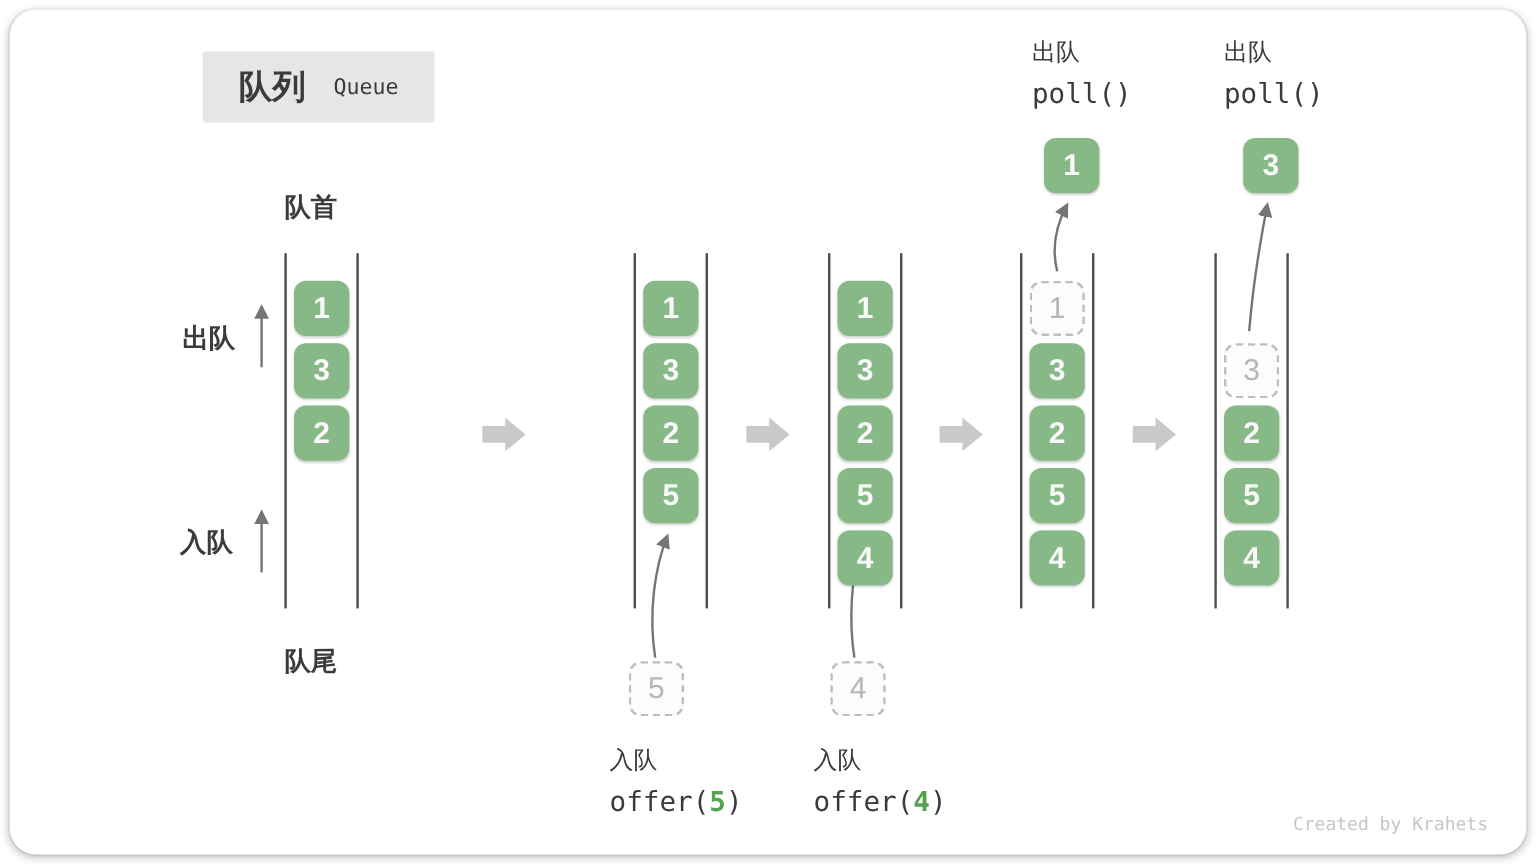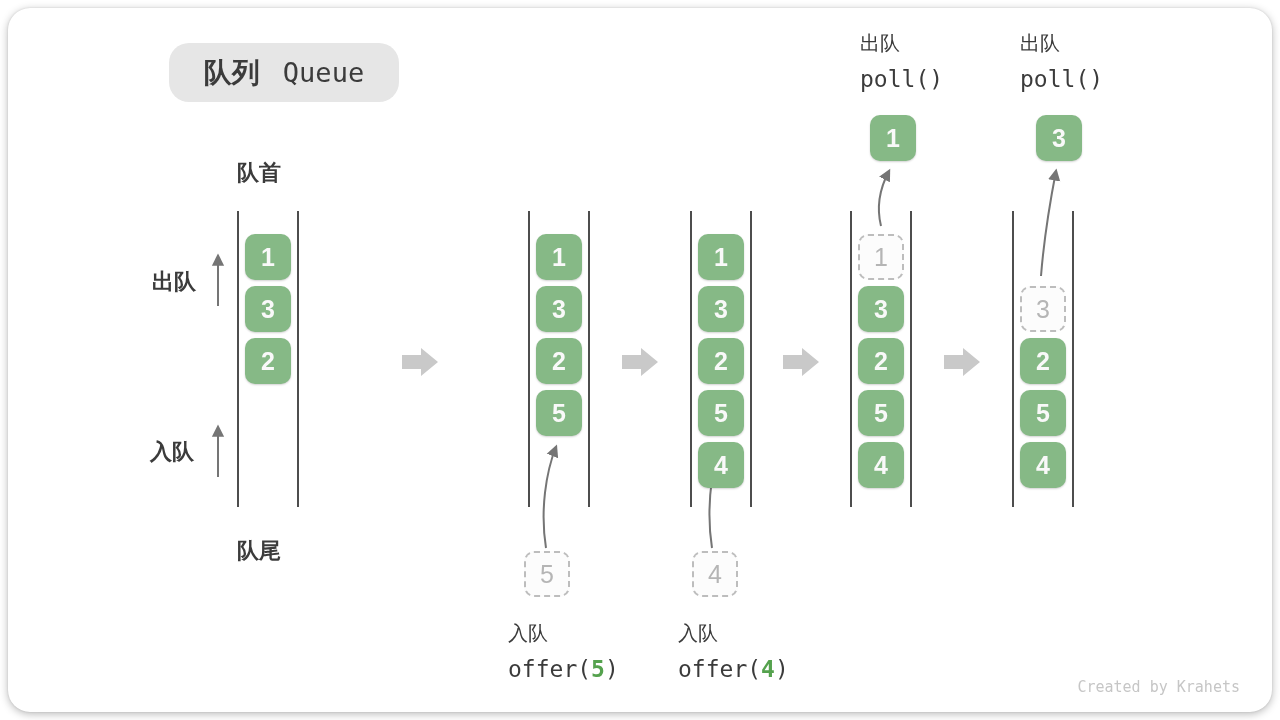--- a/index.html
+++ b/index.html
@@ -6,26 +6,26 @@
   html, body { width: 1280px; height: 720px; background: #ffffff; overflow: hidden;
                font-family: "Liberation Sans", sans-serif; }
   .stage { position: absolute; left: 0; top: 0; width: 1280px; height: 720px; }
 
   .card { position: absolute; left: 8px; top: 8px; right: 8px; bottom: 8px;
           background: #ffffff; border-radius: 22px;
           box-shadow: 0 2px 8px rgba(0,0,0,0.28), 0 0 2px rgba(0,0,0,0.12); }
 
   .overlay { position: absolute; left: 0; top: 0; pointer-events: none; }
 
-  .title-box { position: absolute; left: 169px; top: 43px; width: 230px; height: 59px;
-               background: #e6e6e6; border-radius: 20px;
+  .title-box { position: absolute; left: 169px; top: 43px; width: 193px; height: 59px;
+               background: #e6e6e6; border-radius: 2px;
                display: flex; align-items: center; justify-content: center; gap: 23px; }
   .title-zh { font-size: 28px; font-weight: 700; color: #3b3b3b; }
   .title-en { font-family: "DejaVu Sans Mono", "Liberation Mono", monospace;
-              font-size: 27px; color: #3b3b3b; }
+              font-size: 18px; color: #3b3b3b; }
 
   .side-label { position: absolute; font-size: 22px; font-weight: 700; color: #3b3b3b;
                 white-space: nowrap; }
   .col-caption { position: absolute; width: 62px; 
                  font-size: 22px; font-weight: 700; color: #3b3b3b; }
 
   .qcol { position: absolute; top: 211px; width: 62px; height: 296px; }
   .qcol::before, .qcol::after { content: ""; position: absolute; top: 0; bottom: 0;
                                 width: 2px; background: #4d4d4d; }
   .qcol::before { left: 0; }

